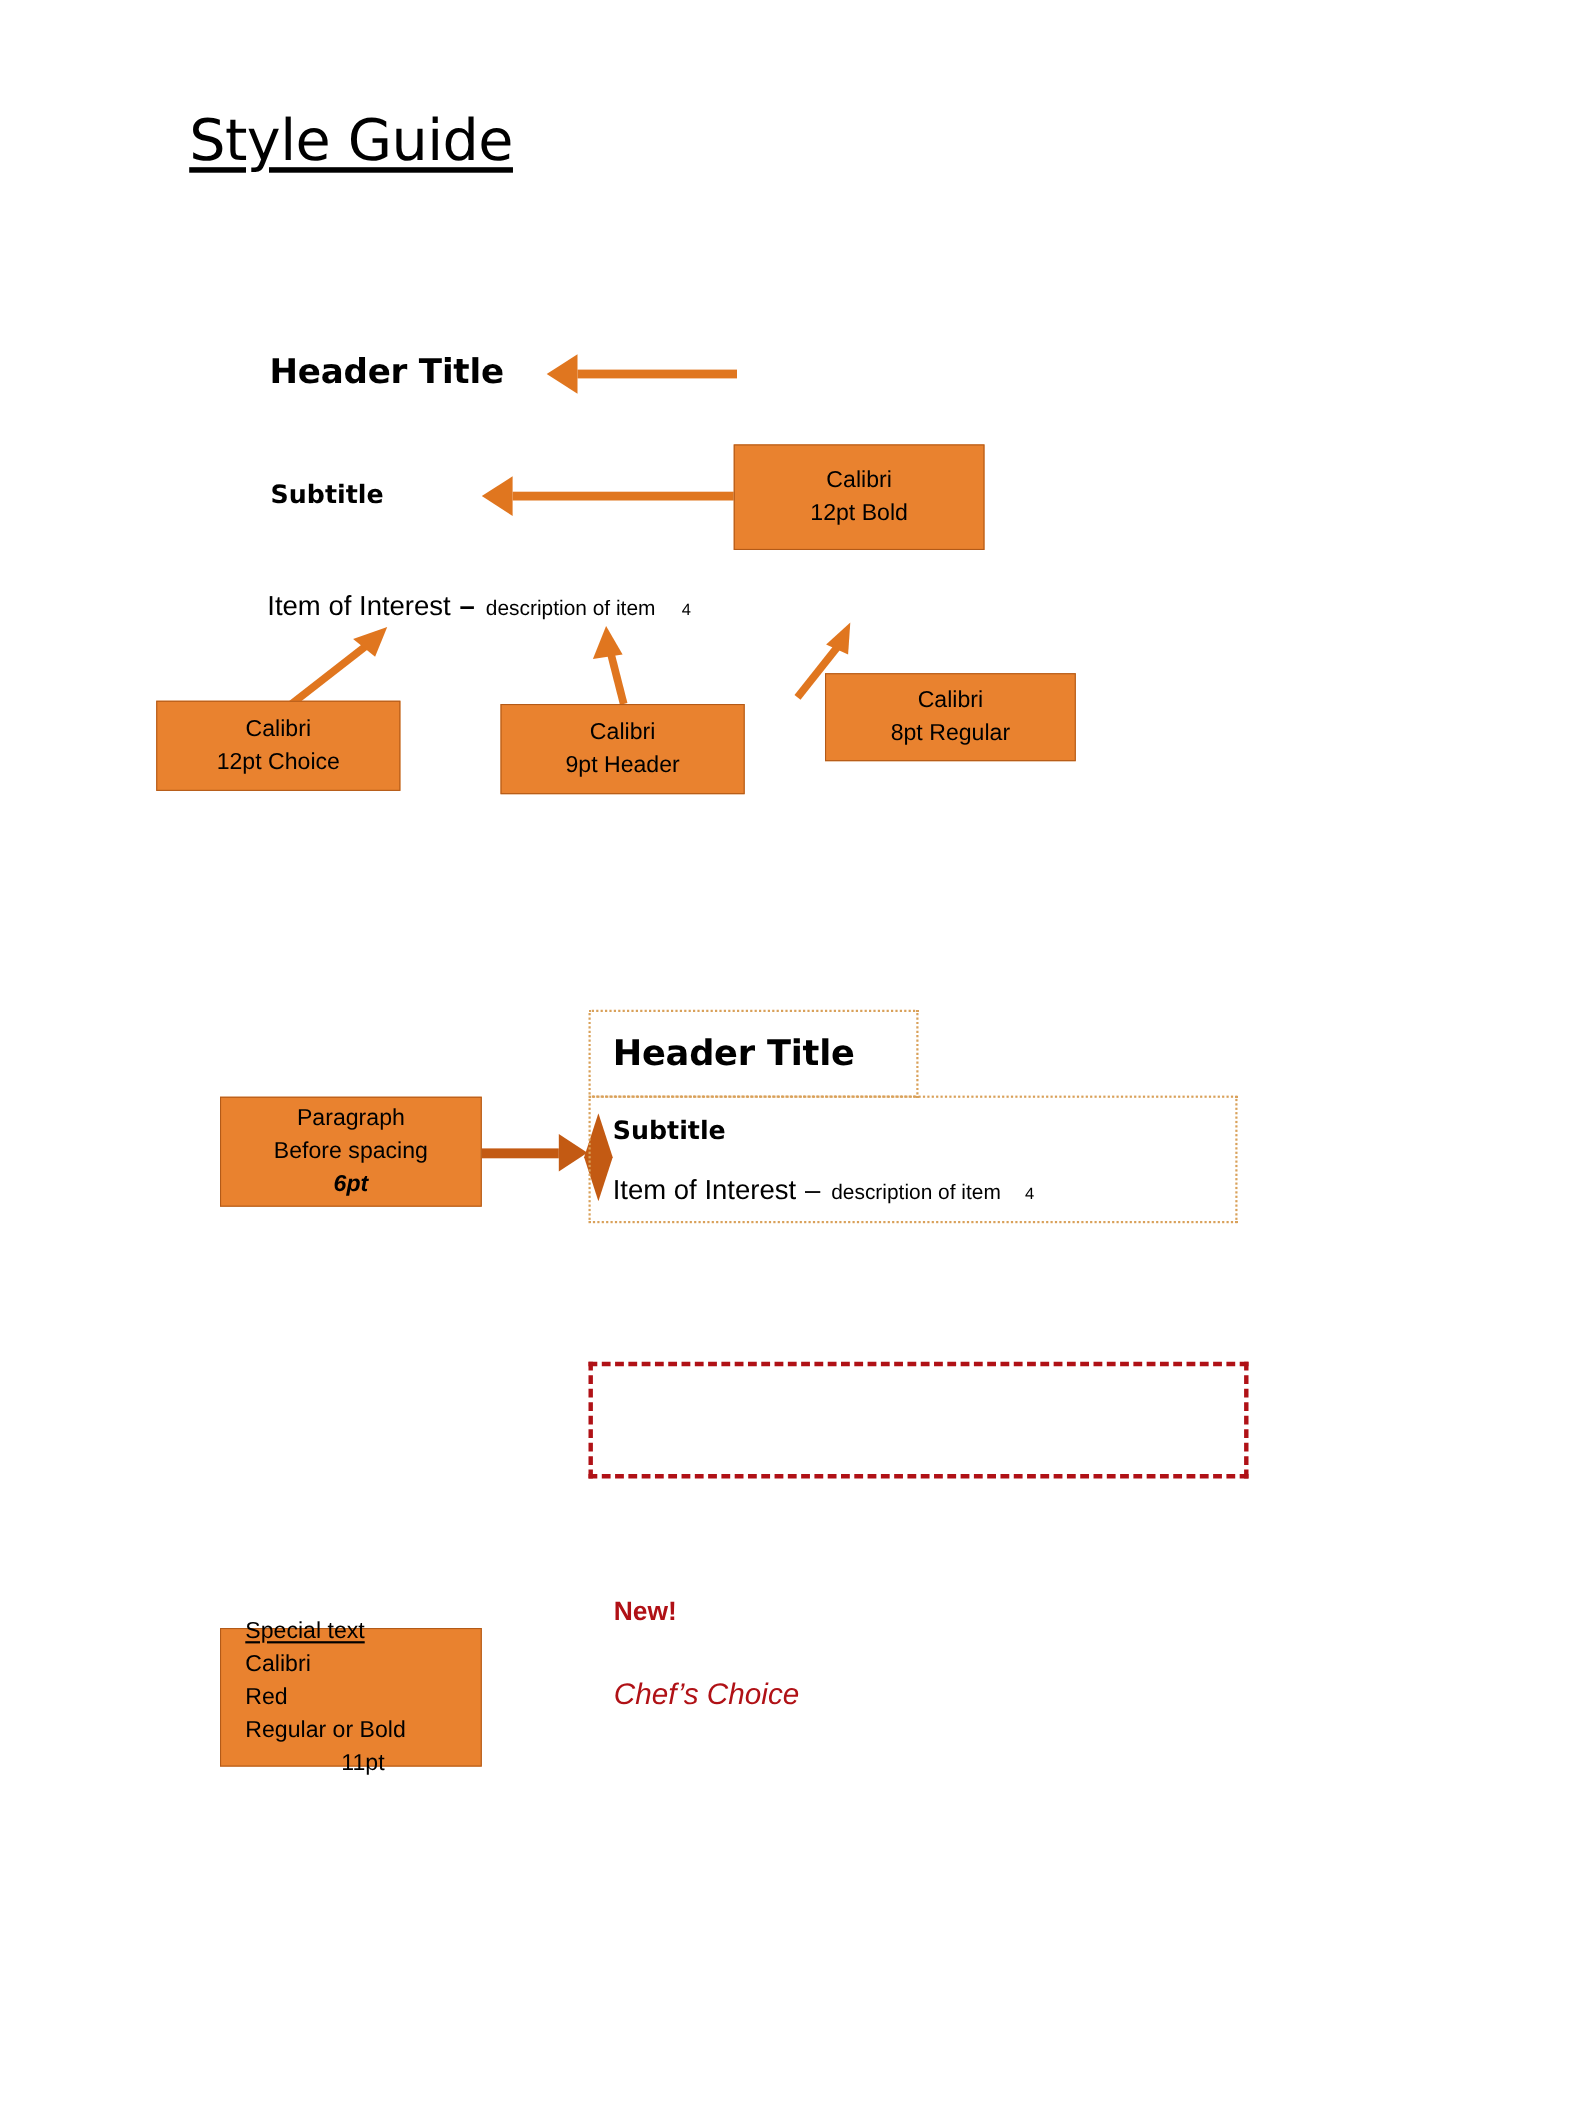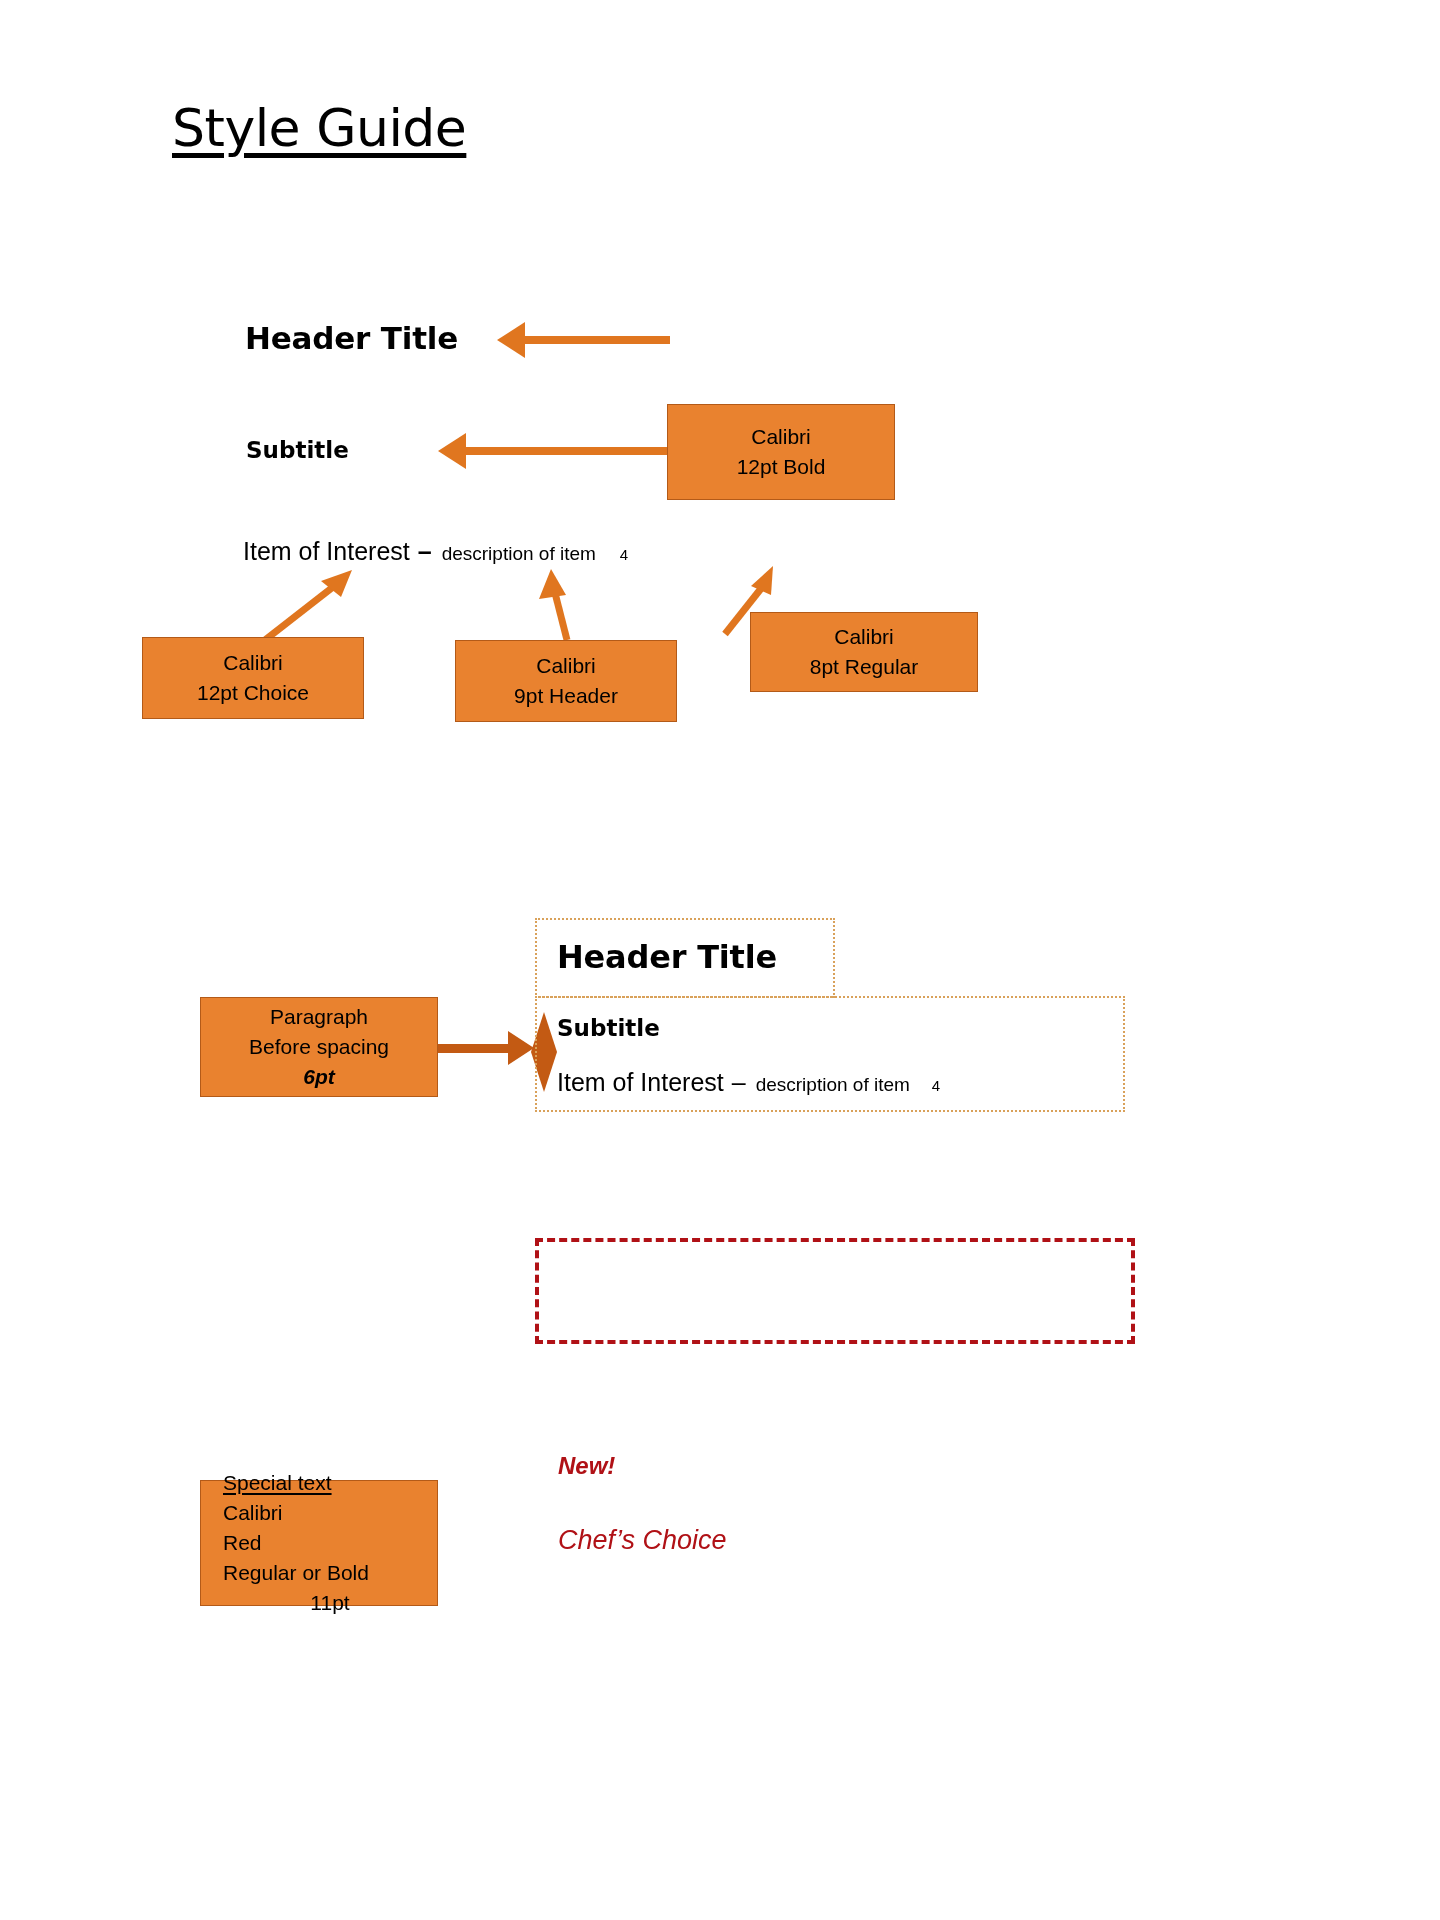--- a/index.html
+++ b/index.html
@@ -134,21 +134,21 @@
     box-sizing: border-box;
   }
 
   
   .red-text {
     position: absolute;
     color: #B01116;
     white-space: nowrap;
     font-family: "Liberation Sans", sans-serif;
   }
-  .red-bold { font-weight: bold; font-size: 24px; font-style: italic; }
+  .red-bold { font-weight: bold; font-size: 24px; }
   .red-reg  { font-size: 27px; font-style: italic; }
 
   
   .callout-left {
     align-items: flex-start;
     text-align: left;
     padding-left: 22px;
     box-sizing: border-box;
   }
   .callout-left .ul { text-decoration: underline; text-underline-offset: 3px; }

